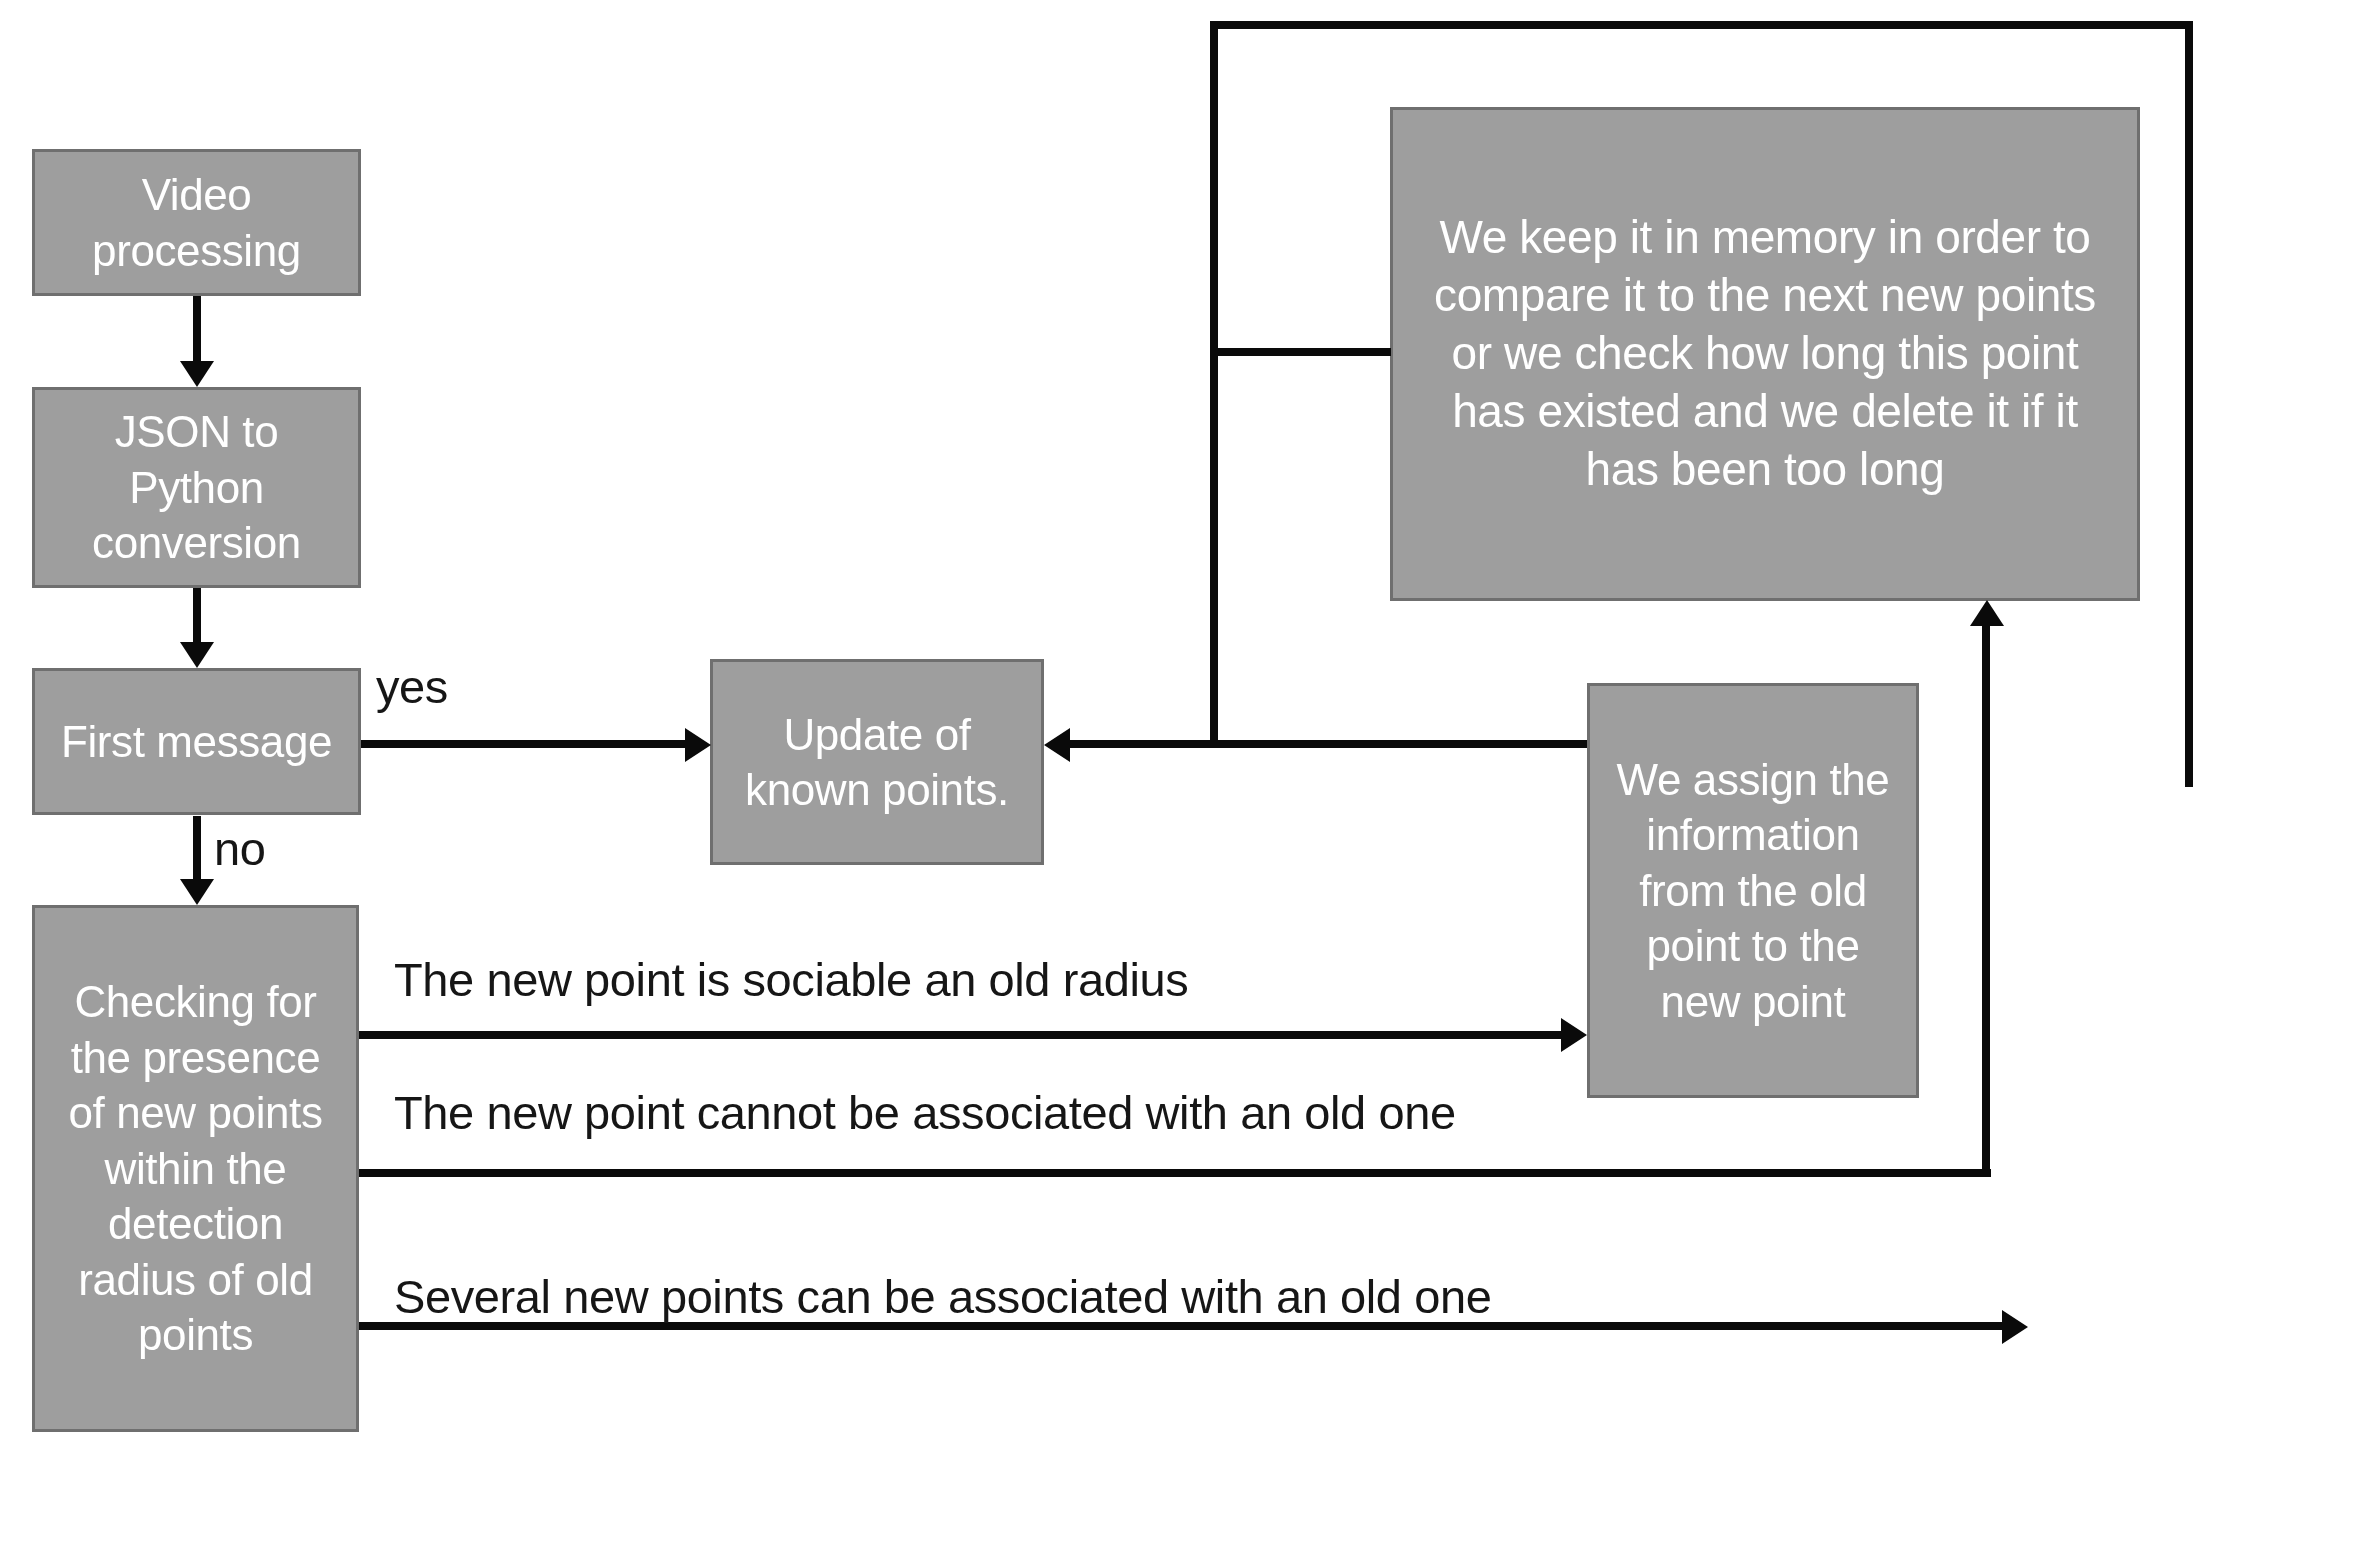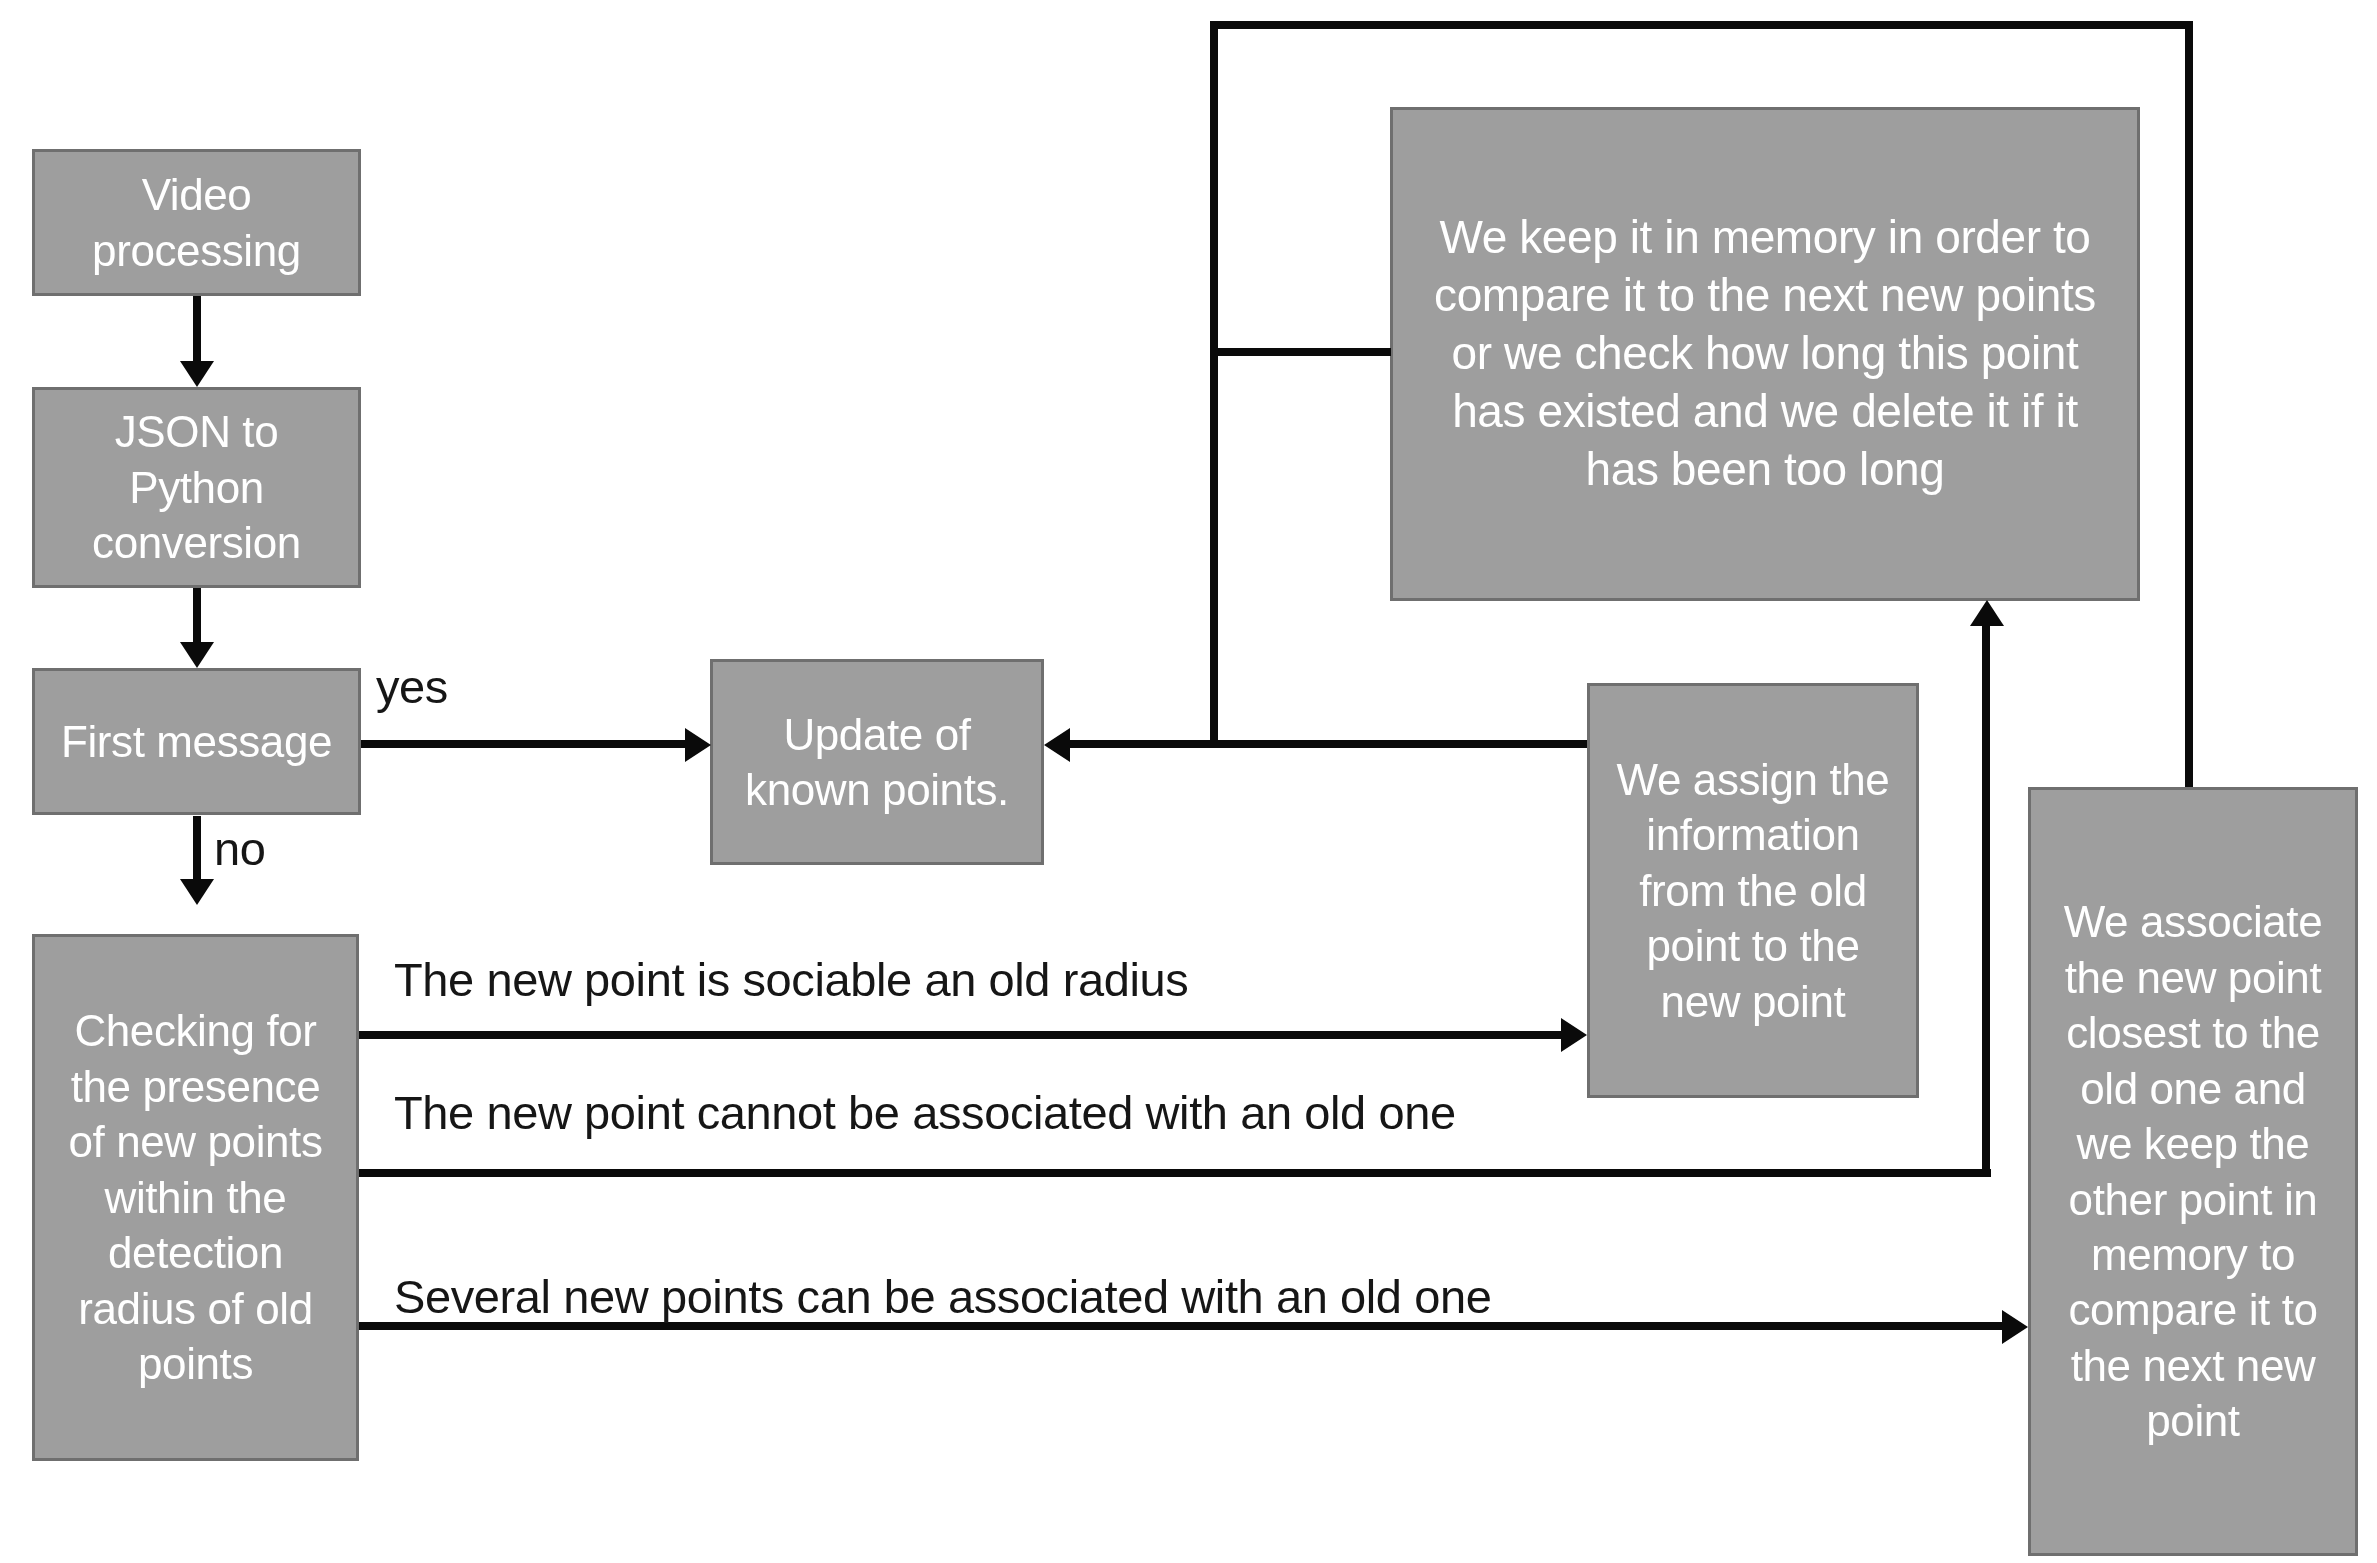--- a/index.html
+++ b/index.html
@@ -42,21 +42,21 @@
     font-size:47px;
     letter-spacing:-0.4px;
     white-space:nowrap;
     text-align:right;
   }
 
   
   #node-video      {left:32px;  top:149px;  width:329px; height:147px;}
   #node-json       {left:32px;  top:387px;  width:329px; height:201px;}
   #node-first      {left:32px;  top:668px;  width:329px; height:147px;}
-  #node-checking   {left:32px;  top:905px; width:327px; height:527px;margin-top:29px;}
+  #node-checking   {left:32px;  top:905px; width:327px; height:527px;}
   #node-update     {left:710px; top:659px;  width:334px; height:206px;justify-content:center;}
   #node-keep       {left:1390px;top:107px;  width:750px; height:494px; font-size:46px;}
   #node-assign     {left:1587px;top:683px;  width:332px; height:415px;}
   #node-associate  {left:2028px;top:787px; width:330px; height:769px;}
 
   
   #e-v1        {left:193px; top:296px;  width:8.4px;   height:67px;}
   #e-v1-head   {left:180px; top:361px;}
   #e-v2        {left:193px; top:588px;  width:8.4px;   height:56px;}
   #e-v2-head   {left:180px; top:642px;}
@@ -104,23 +104,20 @@
   </div>
   <div class="node" id="node-update">
     <span>Update of known points.</span>
   </div>
   <div class="node" id="node-keep">
     <span>We keep it in memory in order to compare it to the next new points or we check how long this point has existed and we delete it if it has been too long</span>
   </div>
   <div class="node" id="node-assign">
     <span>We assign the information from the old point to the new point</span>
   </div>
-  <div class="node" id="node-associate">
-    <span>We associate the new point closest to the old one and we keep the other point in memory to compare it to the next new point</span>
-  </div>
 
   <div class="edge" id="e-v1"></div>
   <div class="ah ah-down" id="e-v1-head"></div>
 
   <div class="edge" id="e-v2"></div>
   <div class="ah ah-down" id="e-v2-head"></div>
 
   <div class="edge" id="e-yes"></div>
   <div class="ah ah-right" id="e-yes-head"></div>
 

